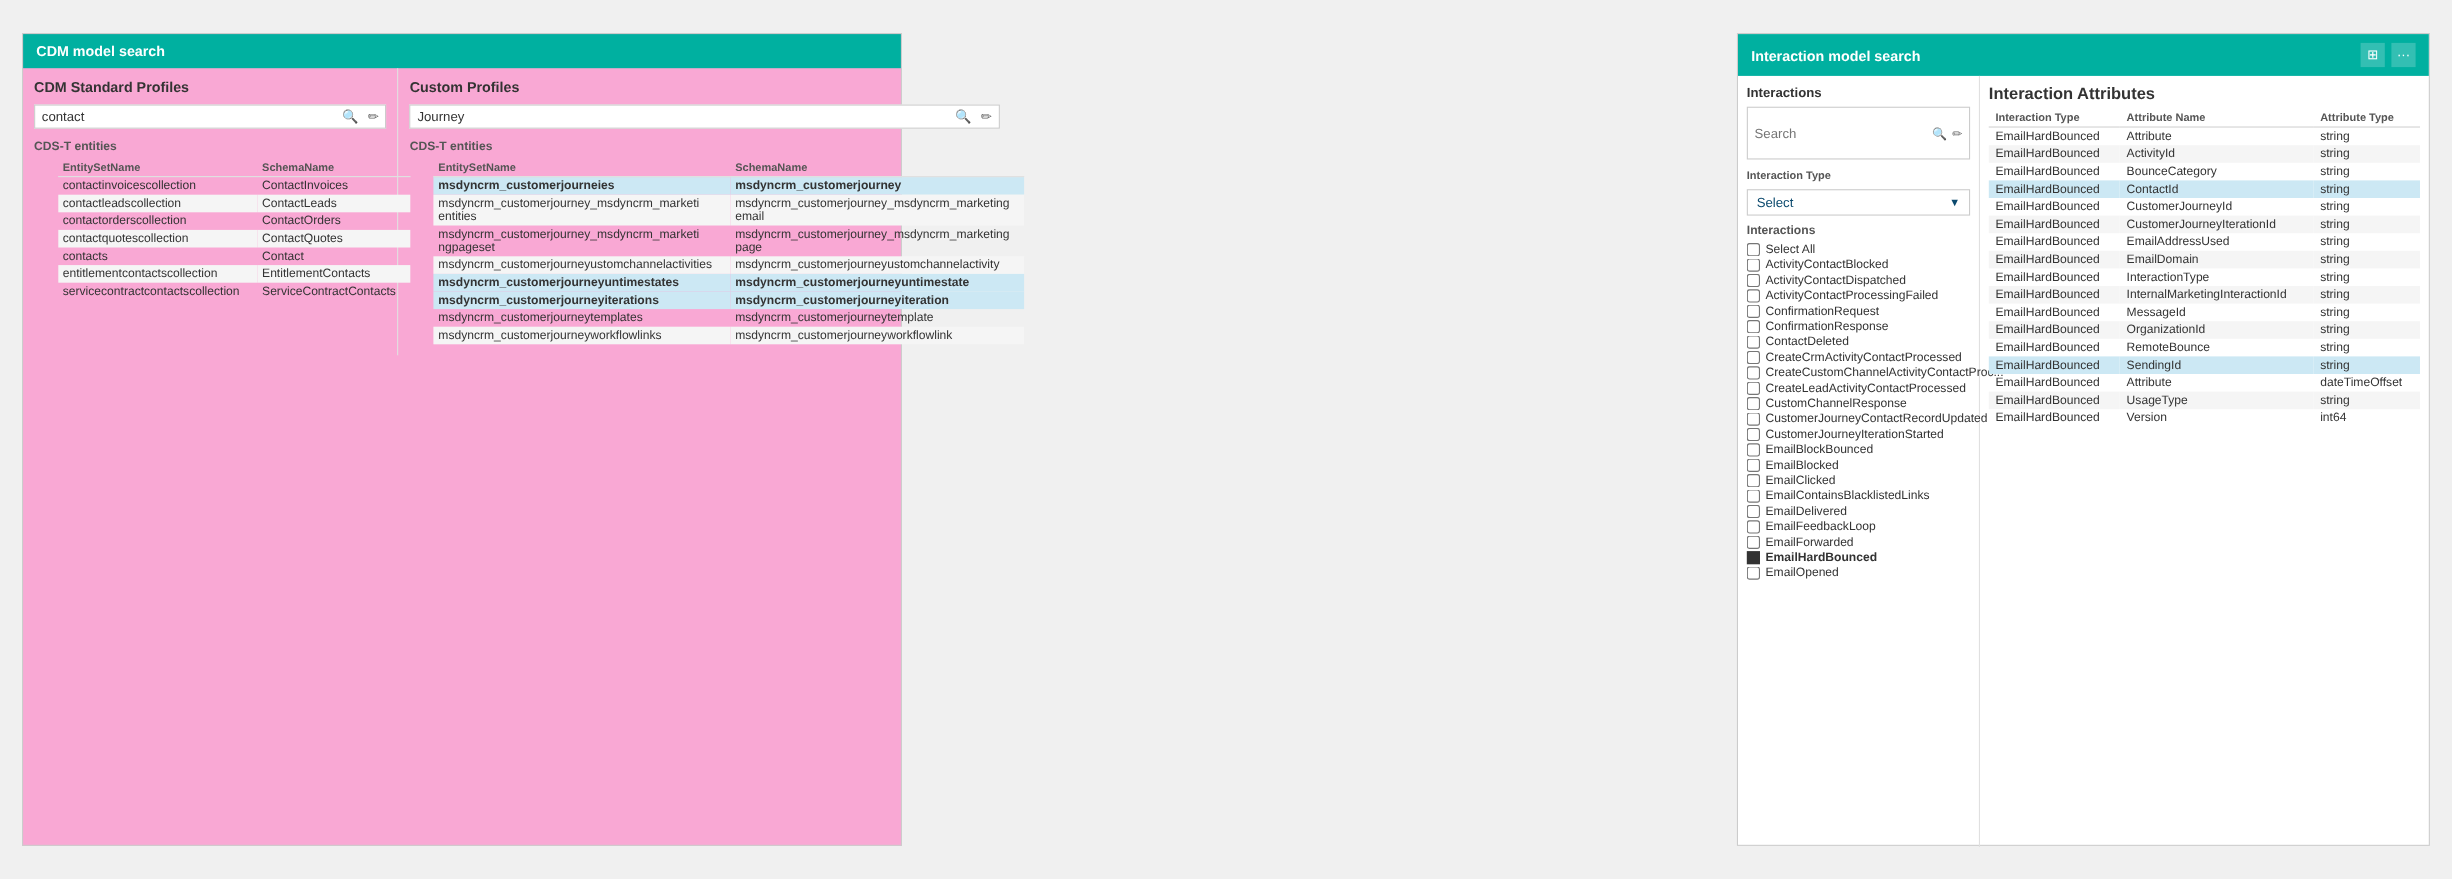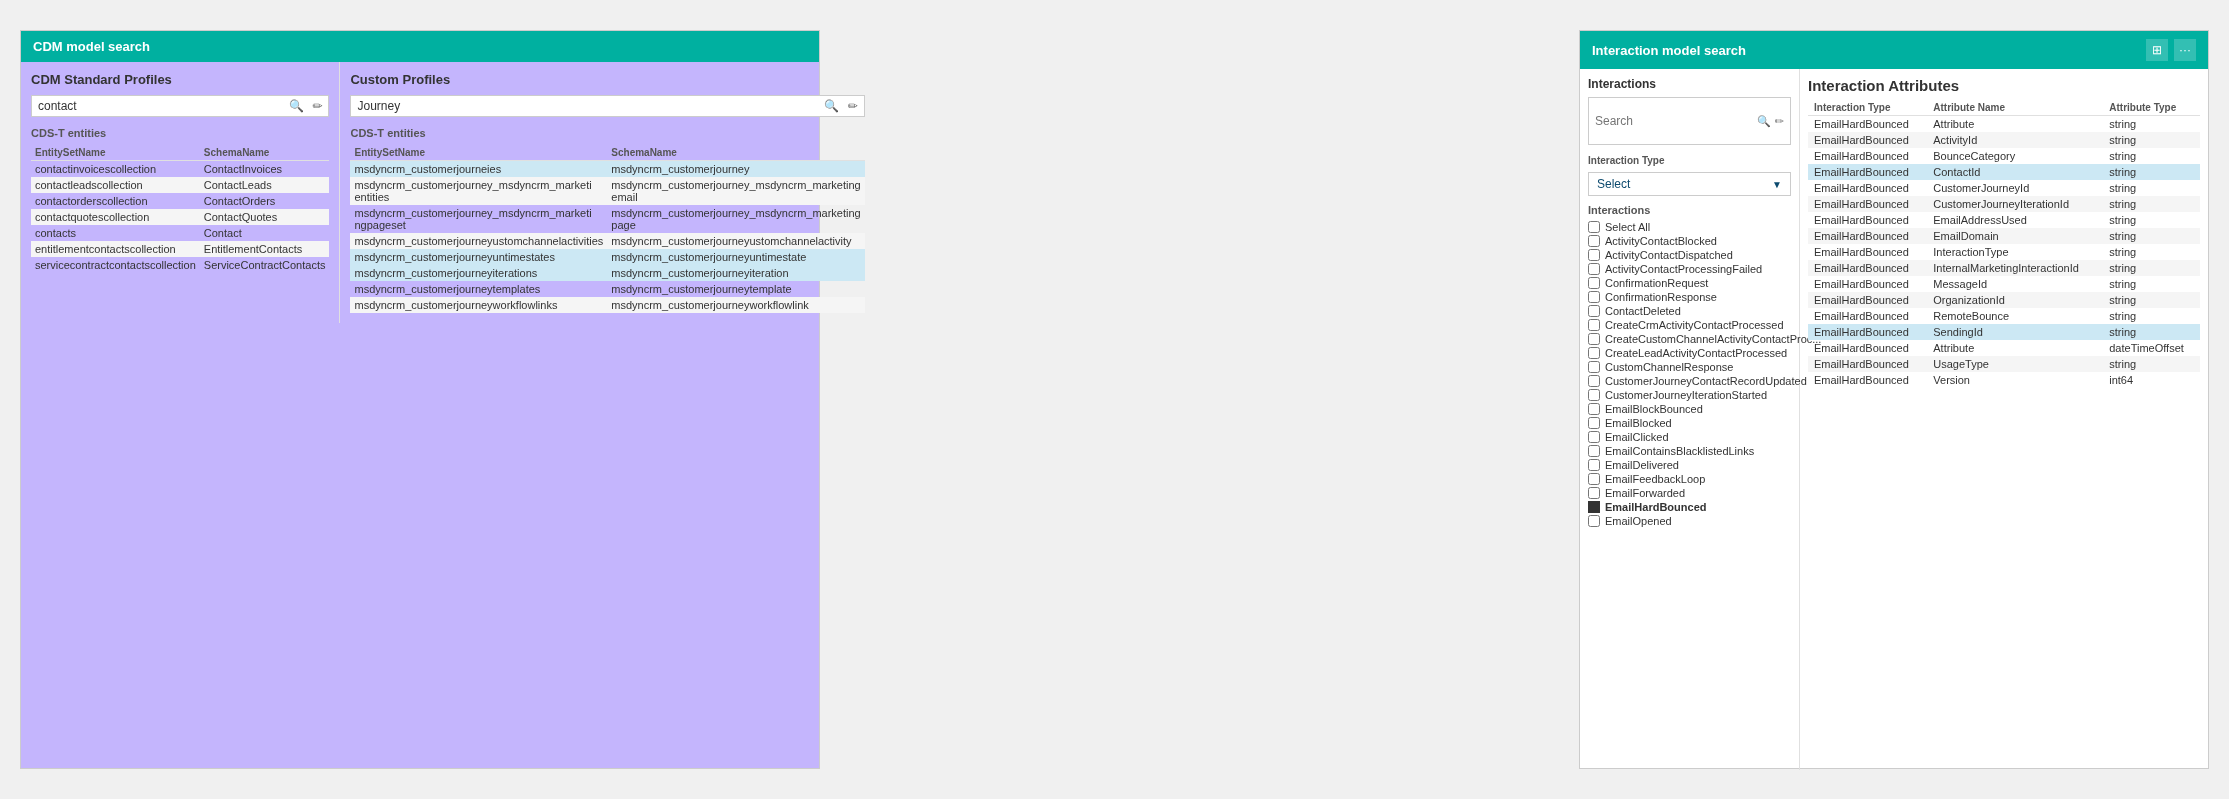--- a/index.html
+++ b/index.html
@@ -9,21 +9,21 @@
       font-size: 12px;
       color: #333;
       display: flex;
       gap: 20px;
       padding: 30px 20px;
       min-height: 799px;
     }
 
     
     .cdm-panel {
-      background: #c4b5fd;
+      background: #f9a8d4;
       border: 1px solid #ccc;
       width: 800px;
       flex-shrink: 0;
     }
     .panel-header {
       background: #00b0a0;
       color: #fff;
       padding: 8px 12px;
       font-size: 13px;
       font-weight: 600;
@@ -74,39 +74,41 @@
     }
     .entities-label {
       font-size: 11px;
       font-weight: 600;
       color: #555;
       margin-bottom: 6px;
     }
     .entities-table {
       width: 100%;
       border-collapse: collapse;
+      margin-left: 22px;
     }
     .entities-table th {
       font-size: 10px;
       color: #555;
       text-align: left;
       padding: 2px 4px;
       font-weight: 600;
       border-bottom: 1px solid #e0e0e0;
     }
     .entities-table td {
       font-size: 11px;
       padding: 2px 4px;
       color: #333;
     }
     .entities-table tr:nth-child(even) td {
       background: #f5f5f5;
     }
     .entities-table tr.selected td {
       background: #cce8f4;
+      font-weight: bold;
     }
 
     
     .interaction-panel {
       background: #fff;
       border: 1px solid #ccc;
       width: 630px;
       flex-shrink: 0;
     }
     .interaction-header {

